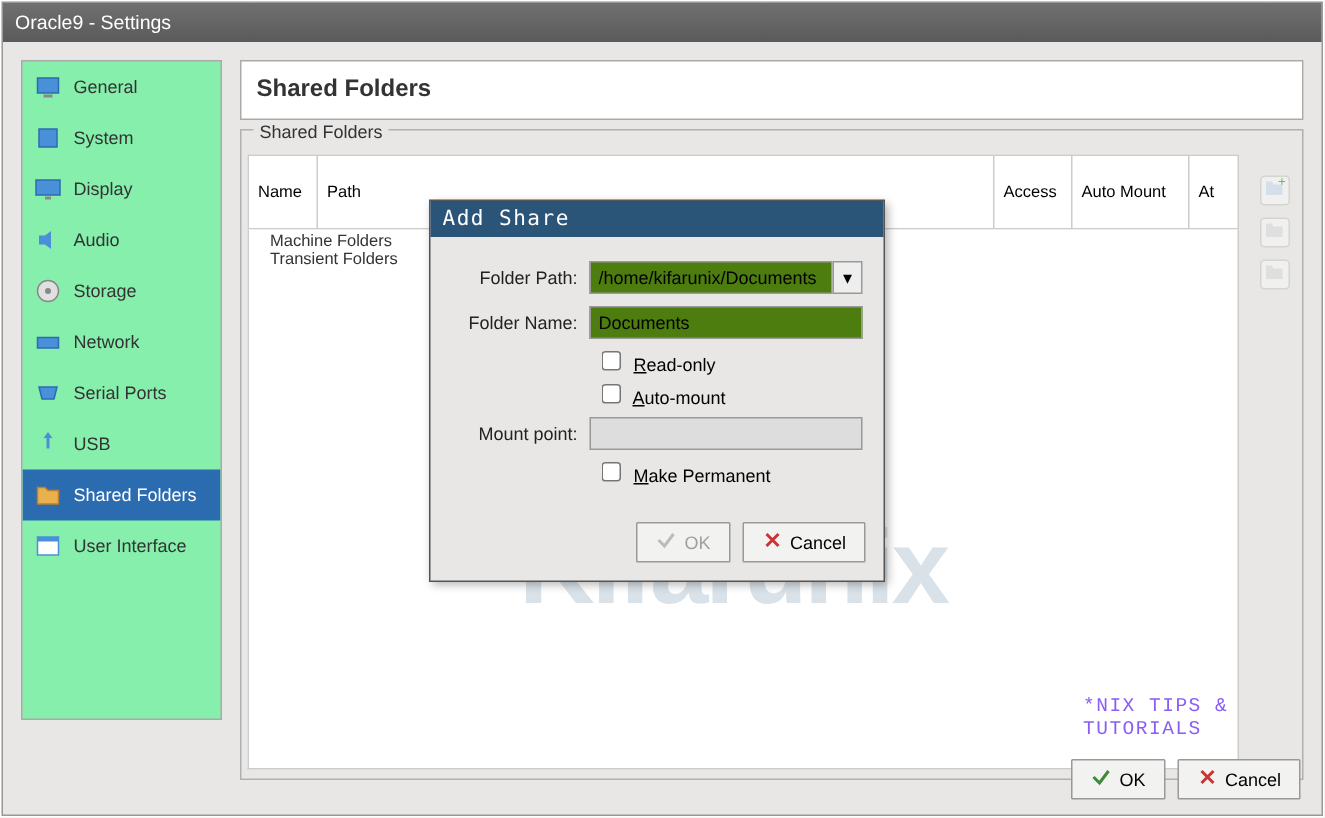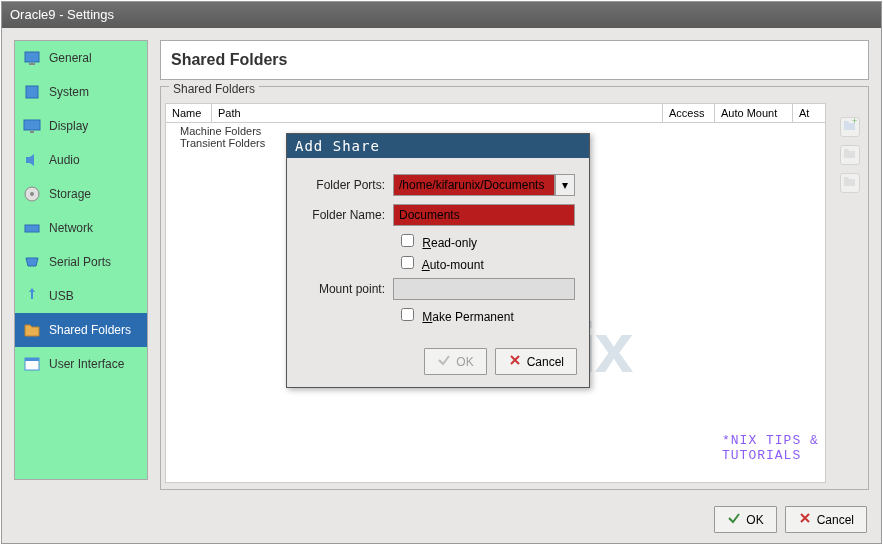--- a/index.html
+++ b/index.html
@@ -17,39 +17,39 @@
 .sidebar-icon { width: 18px; height: 18px; display: flex; align-items: center; justify-content: center; }
 
 .main { flex: 1; display: flex; flex-direction: column; }
 .page-title-box { border: 1px solid #aaa; background: #fff; padding: 10px; margin-bottom: 6px; }
 .page-title { font-size: 16px; font-weight: bold; color: #333; }
 
 .fieldset { border: 1px solid #b0b0b0; position: relative; flex: 1; background: #e9e7e5; padding-top: 6px; }
 .legend { position: relative; top: -14px; left: 8px; background: #e9e7e5; padding: 0 4px; font-size: 12px; color: #333; }
 
 .table-header { display: flex; background: #fff; border: 1px solid #ccc; margin: -8px 42px 0 4px; font-size: 11px; }
-.th { padding: 3px 6px; border-right: 1px solid #ccc; }
+.th { padding: 18px 6px; border-right: 1px solid #ccc; }
 .th-name { width: 46px; }
 .th-path { flex: 1; }
 .th-access { width: 52px; }
 .th-automount { width: 78px; }
 .th-at { width: 32px; border-right: none; }
 
 .tree-body { background: #fff; border: 1px solid #ccc; border-top: none; margin: 0 42px 6px 4px; height: 360px; position: relative; font-size: 11px; padding: 2px 0 0 14px; color: #333; }
 
 .side-buttons { position: absolute; right: 8px; top: 30px; display: flex; flex-direction: column; gap: 8px; }
 .side-btn { width: 20px; height: 20px; border: 1px solid #ccc; background: #f4f4f4; border-radius: 3px; display: flex; align-items: center; justify-content: center; opacity: 0.7; }
 
 .dialog { position: absolute; left: 286px; top: 133px; width: 304px; background: #e9e7e5; border: 1px solid #555; font-size: 12px; box-shadow: 2px 2px 6px rgba(0,0,0,0.3); }
 .dialog-title { background: #2b5578; color: #fff; padding: 4px 8px; font-family: monospace; font-size: 14px; letter-spacing: 1px; }
 .dialog-body { padding: 16px 14px 10px 14px; }
 .row { display: flex; align-items: center; margin-bottom: 8px; }
 .row-label { width: 92px; text-align: right; padding-right: 8px; font-size: 12px; color: #222; }
 .row-input { flex: 1; }
-.row-input input[type=text] { width: 100%; padding: 3px 5px; border: 1px solid #999; font-size: 12px; background: #b91c1c; }
+.row-input input[type=text] { width: 100%; padding: 3px 5px; border: 1px solid #999; font-size: 12px; background: #4d7c0f; }
 .row-input.disabled input { background: #ddd; }
 .combo { display: flex; }
 .combo input { flex: 1; border: 1px solid #999; border-right: none; padding: 3px 5px; font-size: 12px; }
 .combo-btn { width: 20px; border: 1px solid #999; background: #eee; display: flex; align-items: center; justify-content: center; }
 .check-row { padding-left: 100px; margin-bottom: 6px; }
 .check-row label { font-size: 12px; }
 .check-row input { margin-right: 5px; }
 .dialog-buttons { display: flex; justify-content: flex-end; gap: 8px; padding: 8px 12px 12px 12px; }
 .btn { border: 1px solid #999; background: #f2f2f0; padding: 4px 12px; font-size: 12px; display: flex; align-items: center; gap: 5px; border-radius: 1px; cursor: pointer; }
 .btn.disabled { color: #a0a0a0; }
@@ -218,21 +218,21 @@
     </button>
   </div>
 
 </div>
 
 <div class="dialog">
   <div class="dialog-title">Add Share</div>
   <div class="dialog-body">
 
     <div class="row">
-      <div class="row-label">Folder Ports:</div>
+      <div class="row-label">Folder Path:</div>
       <div class="row-input">
         <div class="combo">
           <input type="text" value="/home/kifarunix/Documents" style="">
           <div class="combo-btn">
             <span>▾</span>
           </div>
         </div>
       </div>
     </div>
 

